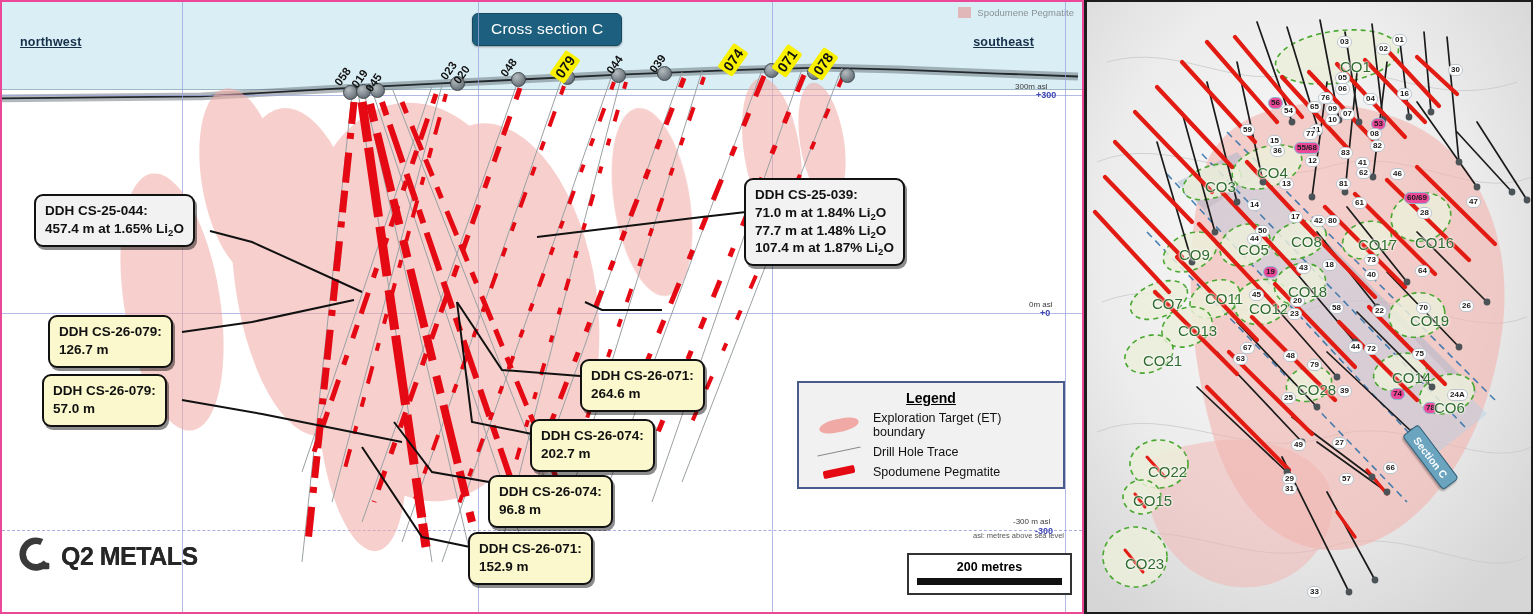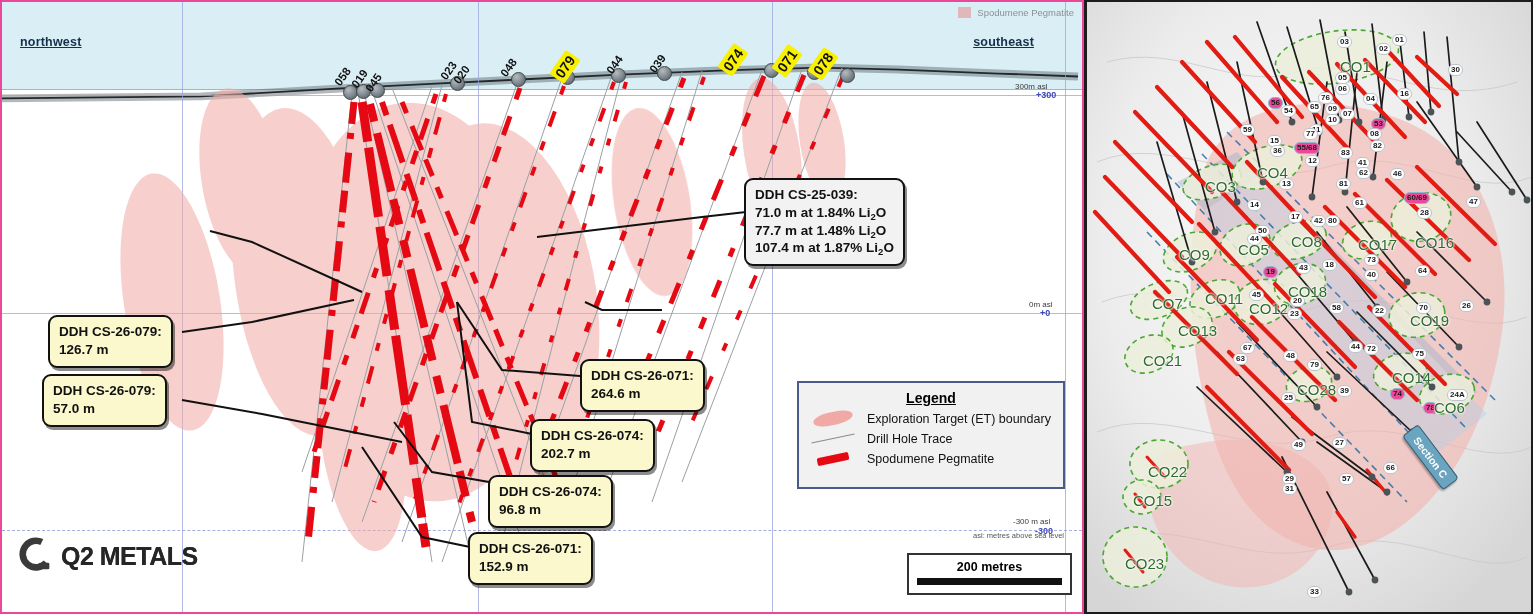--- a/index.html
+++ b/index.html
@@ -82,21 +82,21 @@
   .hole-id {
     position: absolute; font-size: 11.5px; font-weight: 800; color: #111;
     transform: rotate(-55deg); transform-origin: 0 100%; white-space: nowrap;
   }
   .hole-id.hl { background: #f9f000; padding: 1px 3px; border-radius: 2px; font-size: 14px; }
 
   
   #legend {
     position: absolute; left: 795px; top: 379px; width: 268px; height: 108px;
     background: #f1f1f1; border: 2px solid #4a5a8a;
-    padding: 7px 10px;
+    padding: 7px 16px;
   }
   #legend .title { text-align: center; font-size: 14px; font-weight: 700; text-decoration: underline; margin-bottom: 4px; }
   #legend .row { display: flex; align-items: center; gap: 10px; margin-top: 5px; }
   #legend .key { width: 48px; flex: none; display: flex; align-items: center; justify-content: center; height: 15px; }
   #legend .lab { font-size: 12.5px; color: #111; }
   .k-et { width: 40px; height: 13px; background: #f0a9a4; border-radius: 50%/60%; transform: rotate(-12deg); }
   .k-trace { width: 44px; height: 0; border-top: 1.4px solid #8a8a8a; transform: rotate(-12deg); }
   .k-peg { width: 32px; height: 8px; background: #e50914; border-radius: 2px; transform: rotate(-12deg); }
 
   
@@ -154,20 +154,21 @@
       <path d="M0 97 L200 95 L340 87 L420 83 L520 78 L620 73 L720 69 L820 66 L900 68 L1000 72 L1080 75" fill="none" stroke="#22282c" stroke-width="1.8"></path>
     </svg>
 
     <div id="corner-legend">
       <span class="sw"></span>
       <span>Spodumene Pegmatite</span>
     </div>
 
     <div class="dir-label" id="nw-label">northwest</div>
     <div class="dir-label" id="se-label">southeast</div>
+    <div id="section-title">Cross section C</div>
 
     <div class="vgrid" style="left:180px;"></div>
     <div class="vgrid" style="left:476px;"></div>
     <div class="vgrid" style="left:770px;"></div>
     <div class="vgrid" style="left:1063px;"></div>
     <div class="hgrid" style="top:93px;"></div>
     <div class="hgrid" style="top:311px;"></div>
     <div class="hgrid dashed" style="top:528px;"></div>
 
     <svg style="position:absolute;left:0;top:0;width:1084px;height:614px;" viewBox="0 0 1084 614">
@@ -260,20 +261,24 @@
         <path d="M180 330 L250 320 L352 298"></path>
         <path d="M180 398 L260 412 L400 440"></path>
         <path d="M660 308 L600 308 L583 300"></path>
         <path d="M578 374 L500 368 L455 300"></path>
         <path d="M530 432 L470 420 L455 300"></path>
         <path d="M487 480 L430 470 L392 420"></path>
         <path d="M468 545 L420 535 L360 445"></path>
       </g>
     </svg>
 
+    <div class="callout white" style="left:32px;  top:192px;">
+      <div>DDH CS-25-044:</div>
+      <div>457.4 m at 1.65% Li<sub>2</sub>O</div>
+    </div>
 
     <div class="callout white" style="left:742px; top:176px;">
       <div>DDH CS-25-039:</div>
       <div>71.0 m at 1.84% Li<sub>2</sub>O</div>
       <div>77.7 m at 1.48% Li<sub>2</sub>O</div>
       <div>107.4 m at 1.87% Li<sub>2</sub>O</div>
     </div>
 
     <div class="callout yellow" style="left:46px;  top:313px;">
       <div>DDH CS-26-079:</div>

